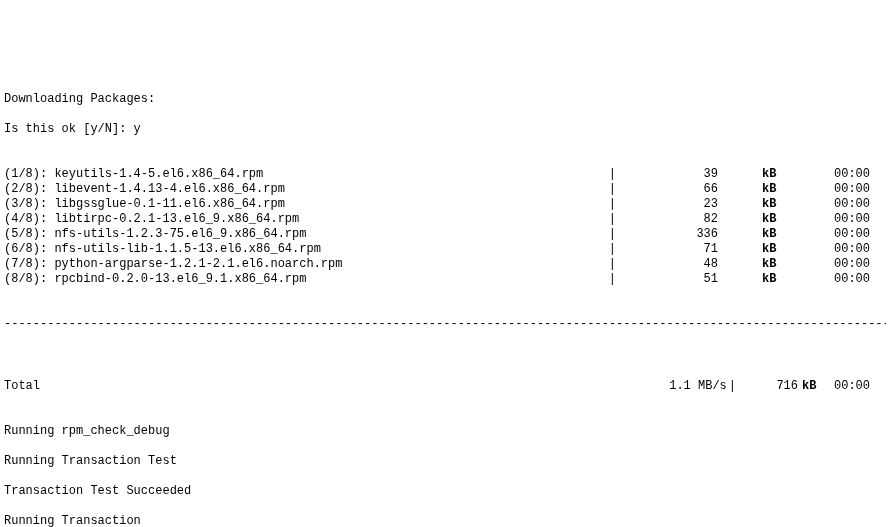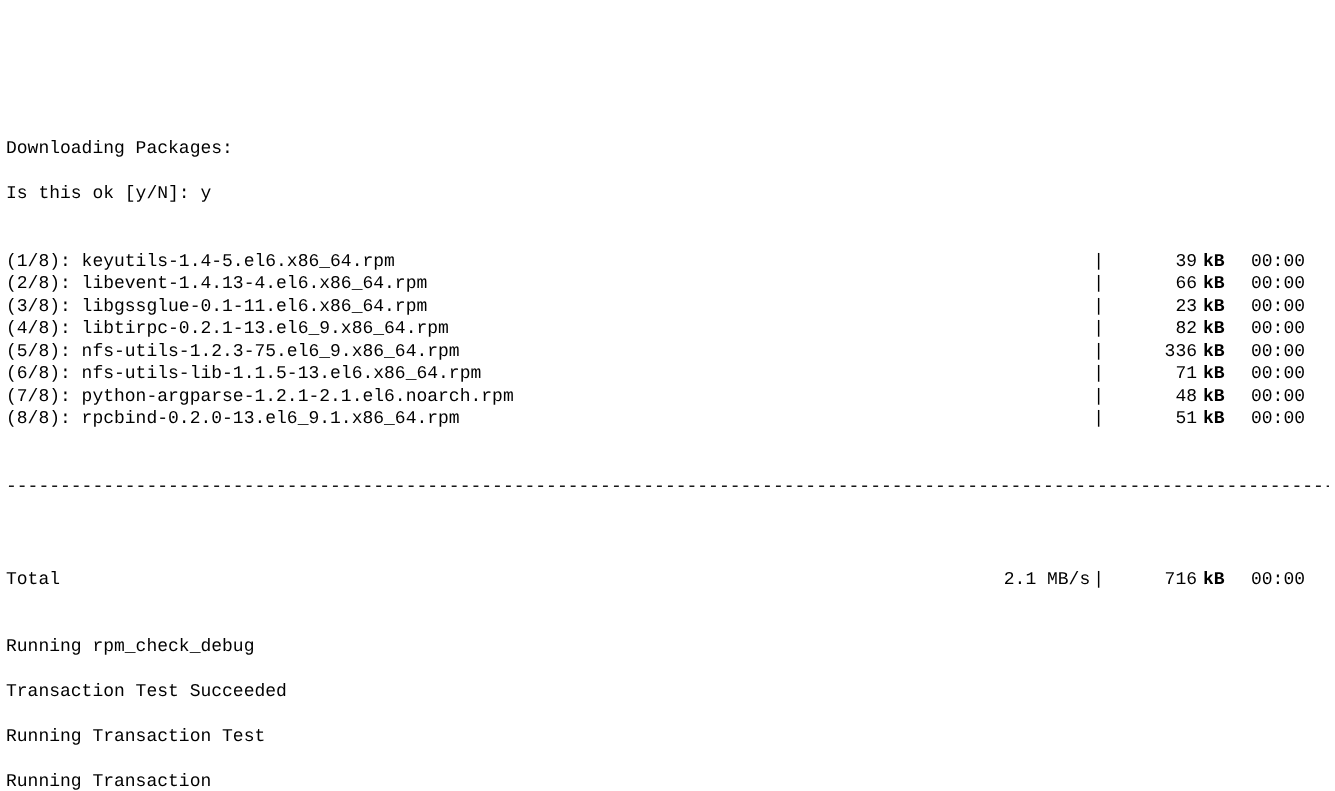--- a/index.html
+++ b/index.html
@@ -6,21 +6,21 @@
     body {
       background: #fff;
       color: #000;
       font-family: "Courier New", Courier, monospace;
       font-size: 12px;
       line-height: 1.25;
       padding: 2px 4px;
       white-space: pre;
       width: 890px;
     }
-    .line { display: flex; }
+    .line { display: flex; gap: 40px; }
     .left { flex: 0 0 auto; }
     .mid { flex: 1 1 auto; }
     .col-sep { flex: 0 0 auto; padding: 0 2px; }
     .col-size { flex: 0 0 auto; width: 60px; text-align: right; }
     .col-unit { flex: 0 0 auto; width: 26px; padding-left: 4px; font-weight: bold; }
     .col-time { flex: 0 0 auto; width: 62px; text-align: center; padding-right: 6px; }
     .dash { overflow: hidden; }
     .total-line { display: flex; margin-top: 17px; }
     .total-left { flex: 1 1 auto; }
     .total-speed { flex: 0 0 auto; width: 80px; text-align: right; }
@@ -34,30 +34,30 @@
 
 <div>Downloading Packages:</div>
 <div>Is this ok [y/N]: y</div>
 
 <div id="pkg-list"><div class="line"><span class="left">(1/8): keyutils-1.4-5.el6.x86_64.rpm</span><span class="mid"></span><span class="col-sep">|</span><span class="col-size">39</span><span class="col-unit">kB</span><span class="col-time">00:00</span></div><div class="line"><span class="left">(2/8): libevent-1.4.13-4.el6.x86_64.rpm</span><span class="mid"></span><span class="col-sep">|</span><span class="col-size">66</span><span class="col-unit">kB</span><span class="col-time">00:00</span></div><div class="line"><span class="left">(3/8): libgssglue-0.1-11.el6.x86_64.rpm</span><span class="mid"></span><span class="col-sep">|</span><span class="col-size">23</span><span class="col-unit">kB</span><span class="col-time">00:00</span></div><div class="line"><span class="left">(4/8): libtirpc-0.2.1-13.el6_9.x86_64.rpm</span><span class="mid"></span><span class="col-sep">|</span><span class="col-size">82</span><span class="col-unit">kB</span><span class="col-time">00:00</span></div><div class="line"><span class="left">(5/8): nfs-utils-1.2.3-75.el6_9.x86_64.rpm</span><span class="mid"></span><span class="col-sep">|</span><span class="col-size">336</span><span class="col-unit">kB</span><span class="col-time">00:00</span></div><div class="line"><span class="left">(6/8): nfs-utils-lib-1.1.5-13.el6.x86_64.rpm</span><span class="mid"></span><span class="col-sep">|</span><span class="col-size">71</span><span class="col-unit">kB</span><span class="col-time">00:00</span></div><div class="line"><span class="left">(7/8): python-argparse-1.2.1-2.1.el6.noarch.rpm</span><span class="mid"></span><span class="col-sep">|</span><span class="col-size">48</span><span class="col-unit">kB</span><span class="col-time">00:00</span></div><div class="line"><span class="left">(8/8): rpcbind-0.2.0-13.el6_9.1.x86_64.rpm</span><span class="mid"></span><span class="col-sep">|</span><span class="col-size">51</span><span class="col-unit">kB</span><span class="col-time">00:00</span></div></div>
 
 <div class="dash">--------------------------------------------------------------------------------------------------------------------------------</div>
 
 <div class="total-line">
   <span class="total-left">Total</span>
-  <span class="total-speed">2.1 MB/s</span>
+  <span class="total-speed">1.1 MB/s</span>
   <span class="col-sep">|</span>
   <span class="col-size">716</span>
   <span class="col-unit">kB</span>
   <span class="col-time">00:00</span>
 </div>
 
 <div>Running rpm_check_debug</div>
+<div>Running Transaction Test</div>
 <div>Transaction Test Succeeded</div>
-<div>Running Transaction Test</div>
 <div>Running Transaction</div>
 
 
 
 
 
 
 
 
 

